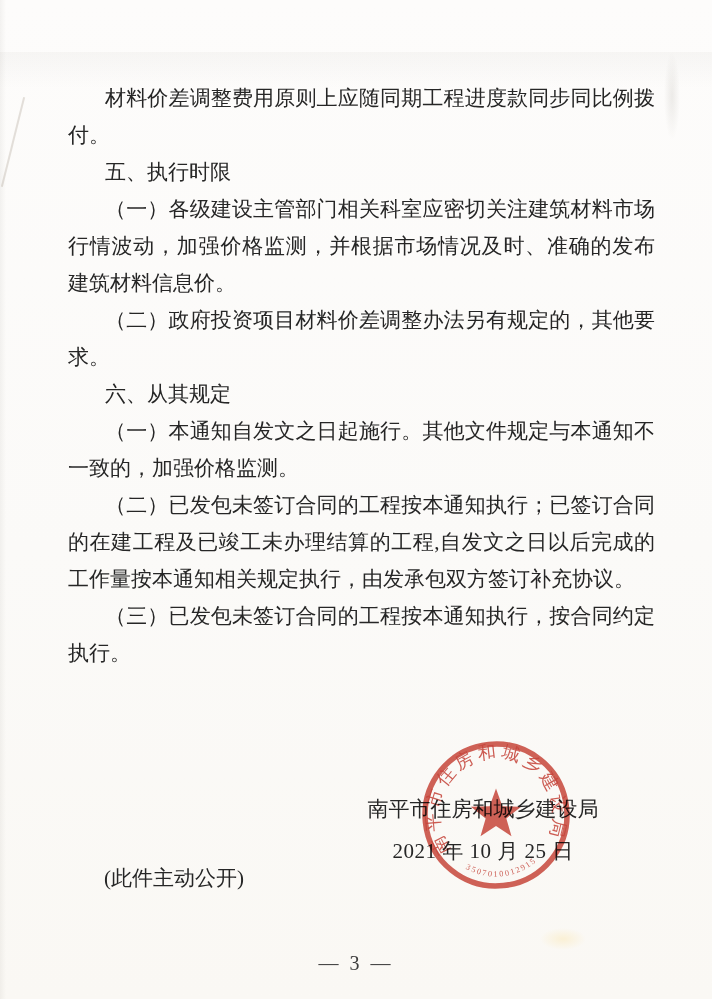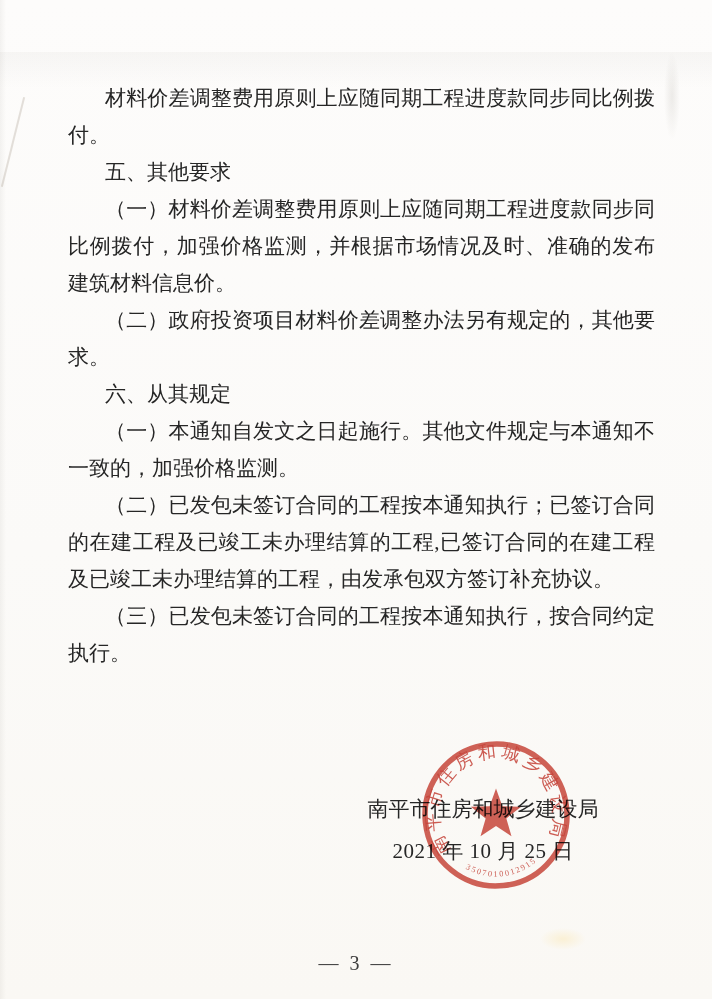--- a/index.html
+++ b/index.html
@@ -59,31 +59,31 @@
   <div class="artifact-band"></div>
   <div class="artifact-scratch"></div>
   <div class="artifact-smudge"></div>
   <div class="artifact-spot"></div>
   <div class="artifact-edge"></div>
 
   <div class="body-text">
 
       <p>材料价差调整费用原则上应随同期工程进度款同步同比例拨付。</p>
 
-      <p>五、其他要求</p>
+      <p>五、执行时限</p>
 
-      <p>（一）材料价差调整费用原则上应随同期工程进度款同步同比例拨付，加强价格监测，并根据市场情况及时、准确的发布建筑材料信息价。</p>
+      <p>（一）各级建设主管部门相关科室应密切关注建筑材料市场行情波动，加强价格监测，并根据市场情况及时、准确的发布建筑材料信息价。</p>
 
       <p>（二）政府投资项目材料价差调整办法另有规定的，其他要求。</p>
 
       <p>六、从其规定</p>
 
       <p>（一）本通知自发文之日起施行。其他文件规定与本通知不一致的，加强价格监测。</p>
 
-      <p>（二）已发包未签订合同的工程按本通知执行；已签订合同的在建工程及已竣工未办理结算的工程,已签订合同的在建工程及已竣工未办理结算的工程，由发承包双方签订补充协议。</p>
+      <p>（二）已发包未签订合同的工程按本通知执行；已签订合同的在建工程及已竣工未办理结算的工程,自发文之日以后完成的工作量按本通知相关规定执行，由发承包双方签订补充协议。</p>
 
       <p>（三）已发包未签订合同的工程按本通知执行，按合同约定执行。</p>
     </div>
 
   <div class="signature">
     <div class="sig-agency">南平市住房和城乡建设局</div>
     <div class="sig-date">2021 年 10 月 25 日</div>
   </div>
 
   <svg class="seal" viewBox="0 0 160 160">
@@ -94,16 +94,17 @@
     <circle cx="80" cy="80" r="64.5" fill="none" stroke="#c5372c" stroke-width="5" stroke-opacity="0.85"></circle>
     <polygon fill="#c5372c" fill-opacity="0.85" transform="rotate(6 80 80)" points="80,56 74.2,72.0 57.2,72.6 70.6,83.1 65.9,99.4 80,89.9 94.1,99.4 89.4,83.1 102.8,72.6 85.8,72.0"></polygon>
     <text font-size="16.5" letter-spacing="3.5" fill="#c5372c" fill-opacity="0.88">
       <textPath href="#sealTopArc" startOffset="0">南平市住房和城乡建设局</textPath>
     </text>
     <text font-size="7.5" letter-spacing="1.6" fill="#c5372c" fill-opacity="0.88" text-anchor="middle">
       <textPath href="#sealBottomArc" startOffset="50%">3507010012915</textPath>
     </text>
   </svg>
 
+  <div class="disclosure">(此件主动公开)</div>
 
   <div class="page-number">— 3 —</div>
 
 </div>
 
 </body></html>

